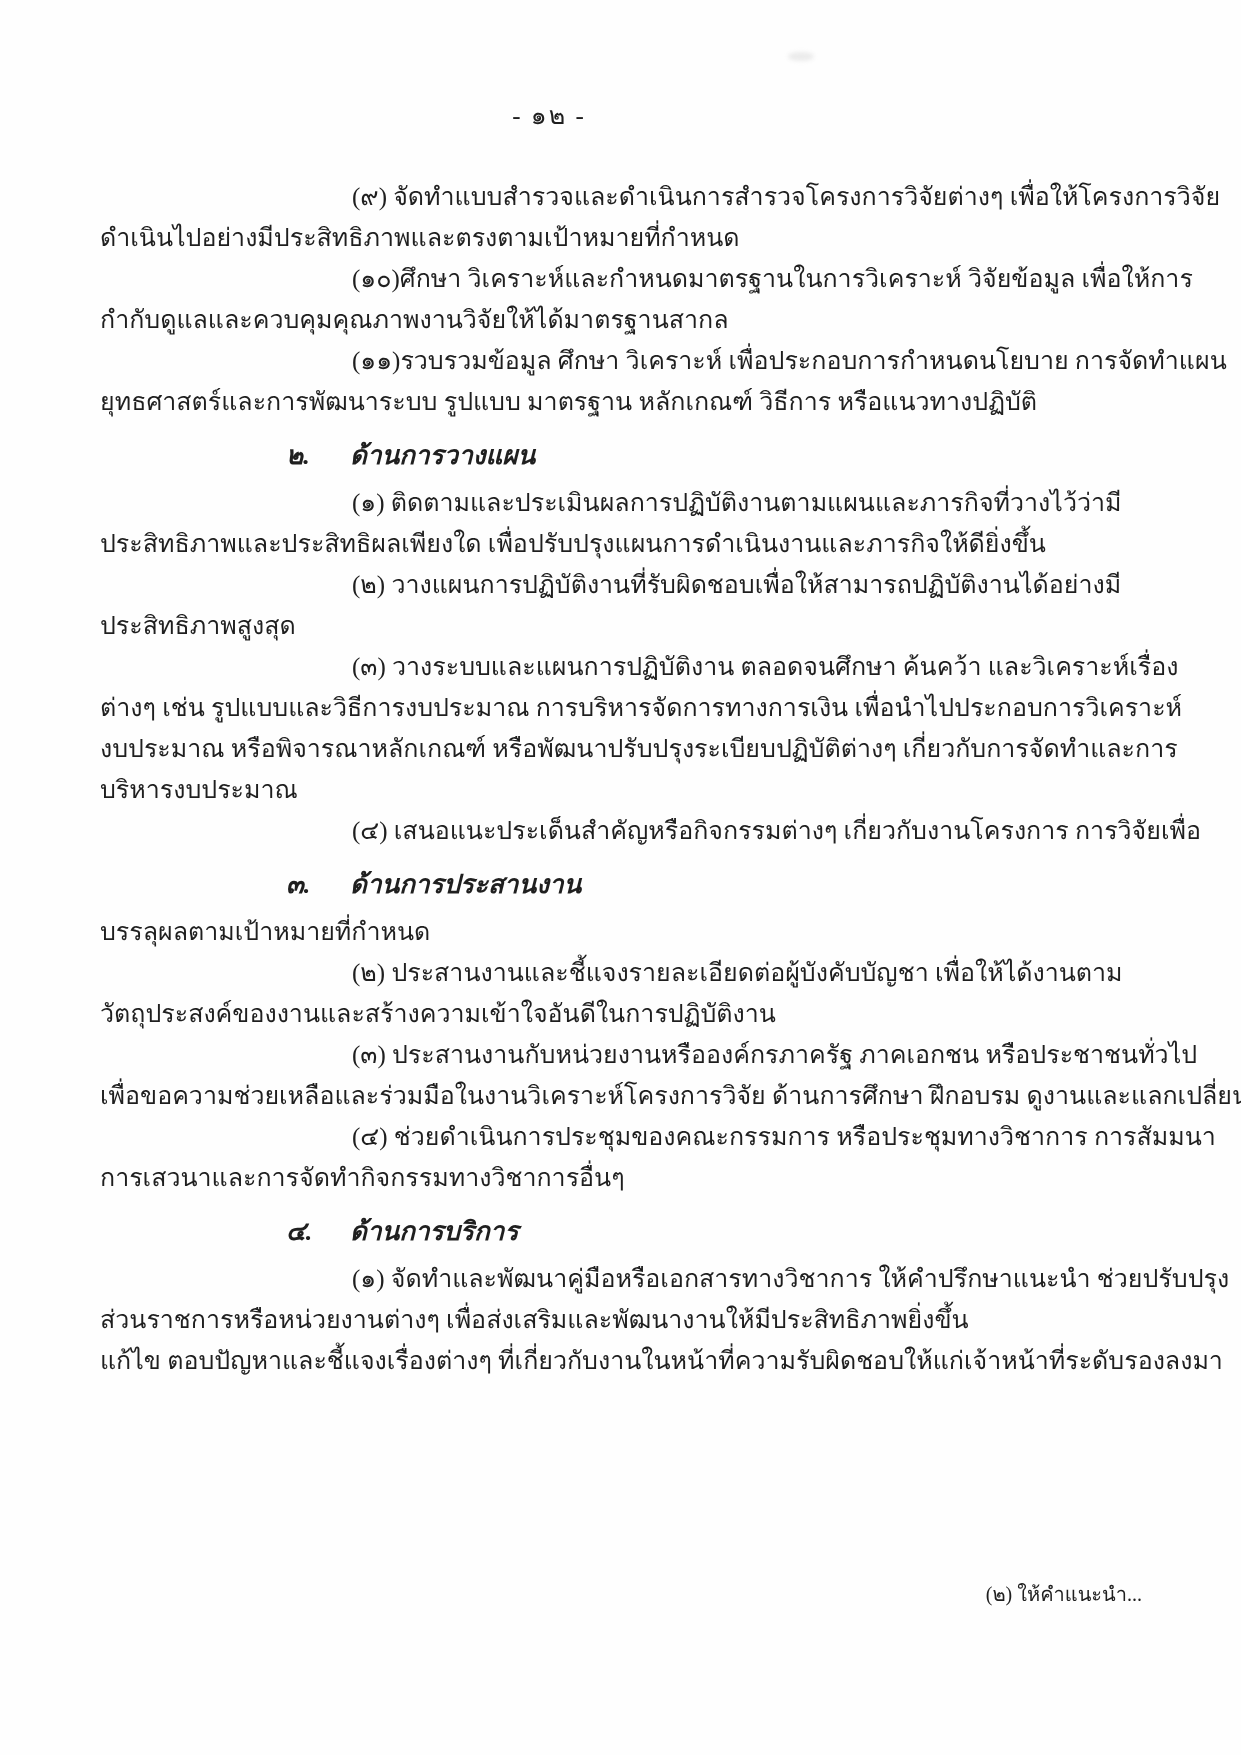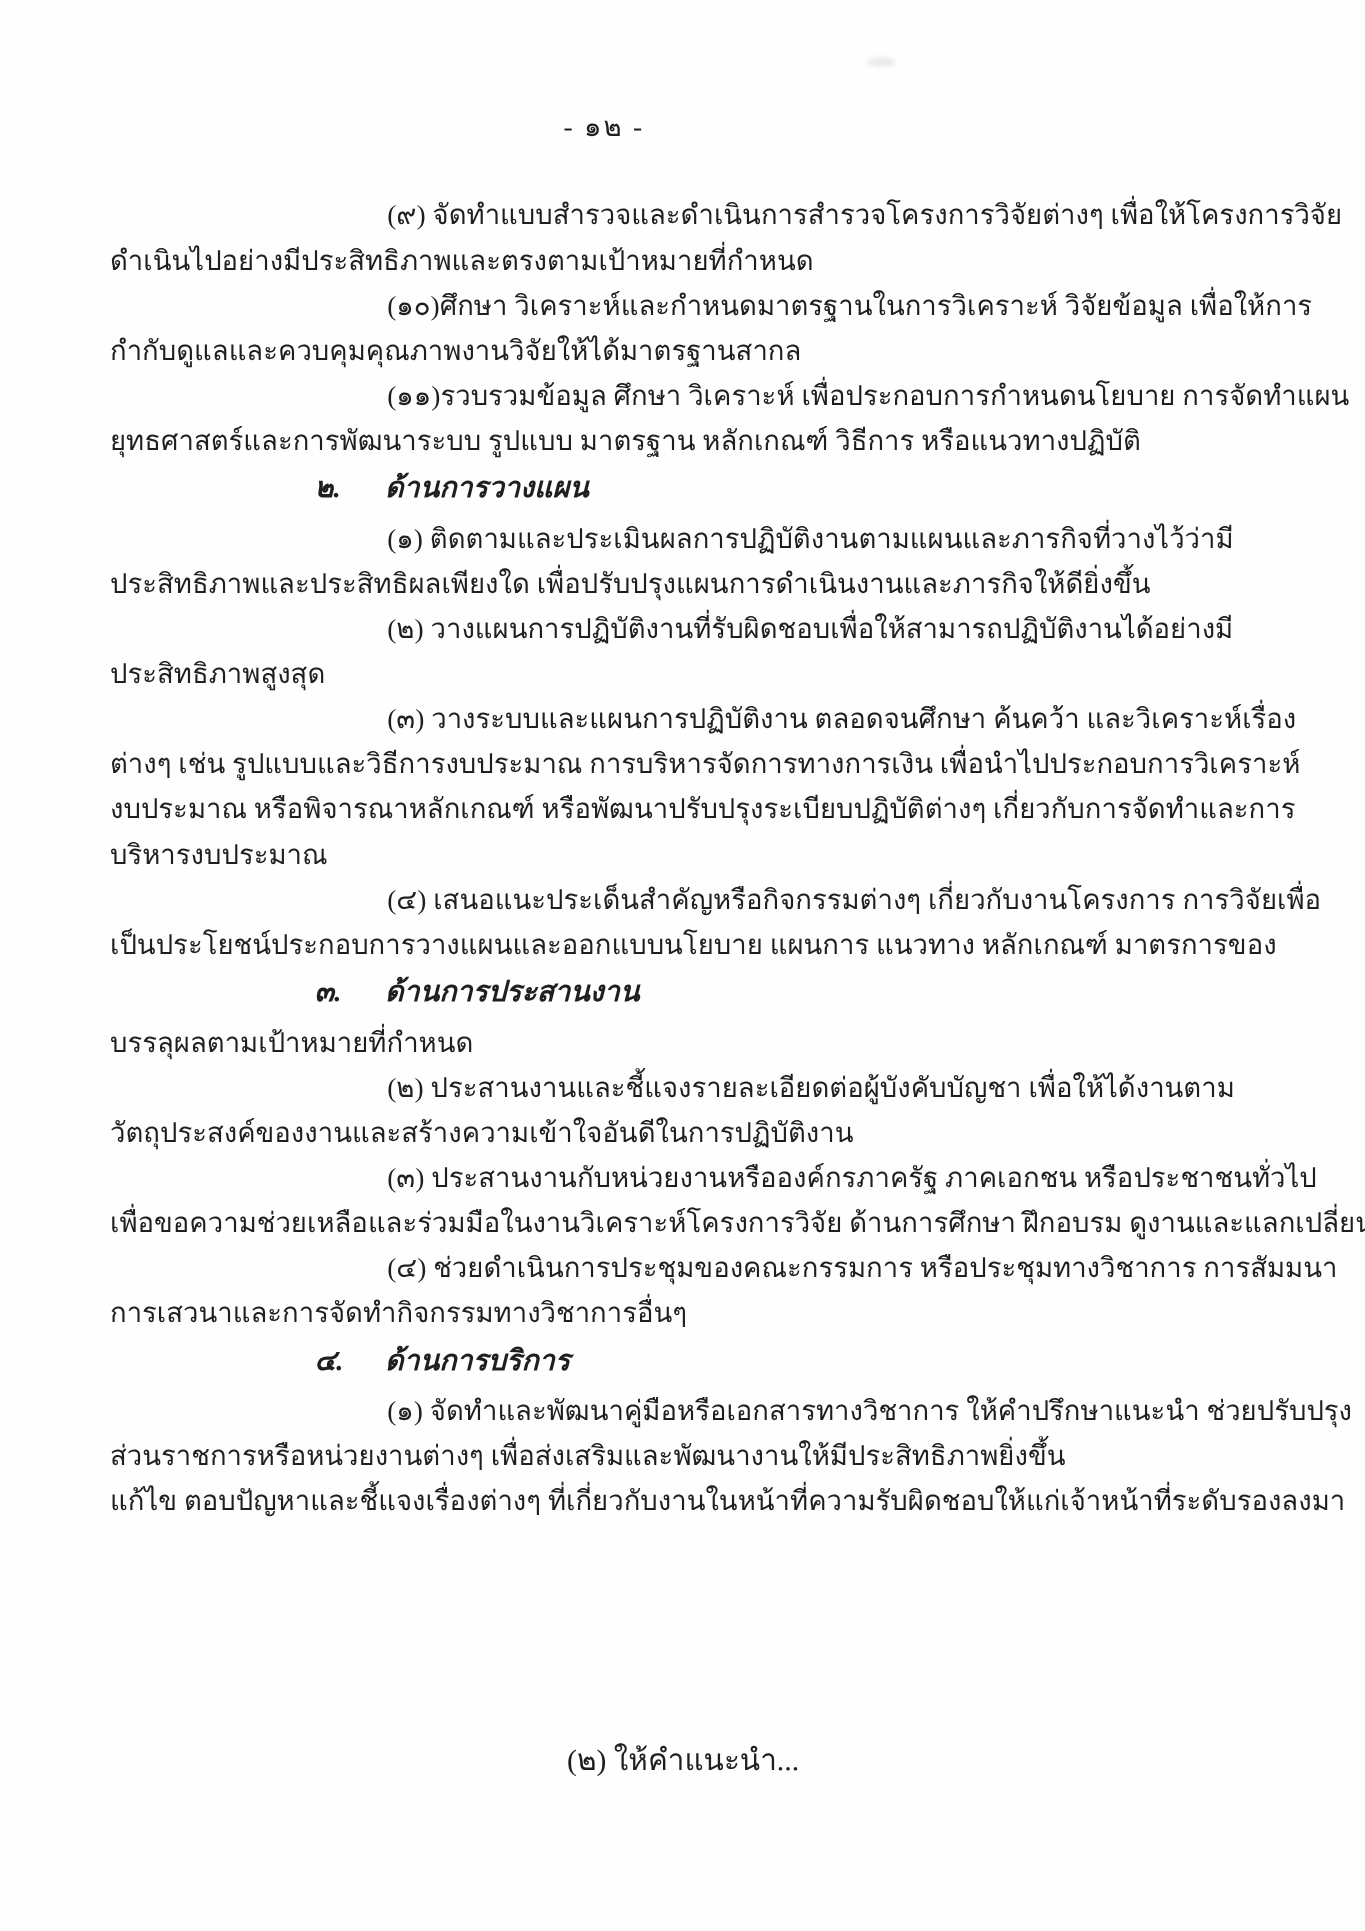--- a/index.html
+++ b/index.html
@@ -35,38 +35,38 @@
     height: 41px;
     line-height: 41px;
     font-size: 25px;
     white-space: nowrap;
   }
   .ln.item {
     padding-left: 252px;
   }
   .ln.heading {
     padding-left: 186px;
-    margin-top: 1px;
+    margin-top: 13px;
     margin-bottom: 6px;
     font-weight: 700;
     font-style: italic;
     font-size: 26px;
   }
   .h-num {
     display: inline-block;
     min-width: 64px;
     font-style: italic;
   }
   .footer-note {
     position: absolute;
     top: 1578px;
     left: 100px;
     width: 1042px;
-    text-align: center;
-    font-size: 27px;
+    text-align: right;
+    font-size: 20px;
     white-space: nowrap;
   }
   .smudge {
     position: absolute;
     top: 52px;
     left: 788px;
     width: 26px;
     height: 9px;
     background: #c8c8c8;
     border-radius: 50%;
@@ -97,21 +97,20 @@
 
     <div class="ln item">(๑)  ติดตามและประเมินผลการปฏิบัติงานตามแผนและภารกิจที่วางไว้ว่ามี</div>
     <div class="ln">ประสิทธิภาพและประสิทธิผลเพียงใด เพื่อปรับปรุงแผนการดำเนินงานและภารกิจให้ดียิ่งขึ้น</div>
     <div class="ln item">(๒)  วางแผนการปฏิบัติงานที่รับผิดชอบเพื่อให้สามารถปฏิบัติงานได้อย่างมี</div>
     <div class="ln">ประสิทธิภาพสูงสุด</div>
     <div class="ln item">(๓)  วางระบบและแผนการปฏิบัติงาน ตลอดจนศึกษา ค้นคว้า และวิเคราะห์เรื่อง</div>
     <div class="ln">ต่างๆ เช่น รูปแบบและวิธีการงบประมาณ การบริหารจัดการทางการเงิน เพื่อนำไปประกอบการวิเคราะห์</div>
     <div class="ln">งบประมาณ หรือพิจารณาหลักเกณฑ์ หรือพัฒนาปรับปรุงระเบียบปฏิบัติต่างๆ เกี่ยวกับการจัดทำและการ</div>
     <div class="ln">บริหารงบประมาณ</div>
     <div class="ln item">(๔)  เสนอแนะประเด็นสำคัญหรือกิจกรรมต่างๆ เกี่ยวกับงานโครงการ การวิจัยเพื่อ</div>
-    <div class="ln">เป็นประโยชน์ประกอบการวางแผนและออกแบบนโยบาย แผนการ แนวทาง หลักเกณฑ์ มาตรการของ</div>
 
     <div class="ln heading">
       <span class="h-num">๓.</span><span>ด้านการประสานงาน</span>
     </div>
 
     <div class="ln">บรรลุผลตามเป้าหมายที่กำหนด</div>
     <div class="ln item">(๒)  ประสานงานและชี้แจงรายละเอียดต่อผู้บังคับบัญชา เพื่อให้ได้งานตาม</div>
     <div class="ln">วัตถุประสงค์ของงานและสร้างความเข้าใจอันดีในการปฏิบัติงาน</div>
     <div class="ln item">(๓)  ประสานงานกับหน่วยงานหรือองค์กรภาครัฐ ภาคเอกชน หรือประชาชนทั่วไป</div>
     <div class="ln">เพื่อขอความช่วยเหลือและร่วมมือในงานวิเคราะห์โครงการวิจัย ด้านการศึกษา ฝึกอบรม ดูงานและแลกเปลี่ยน</div>

